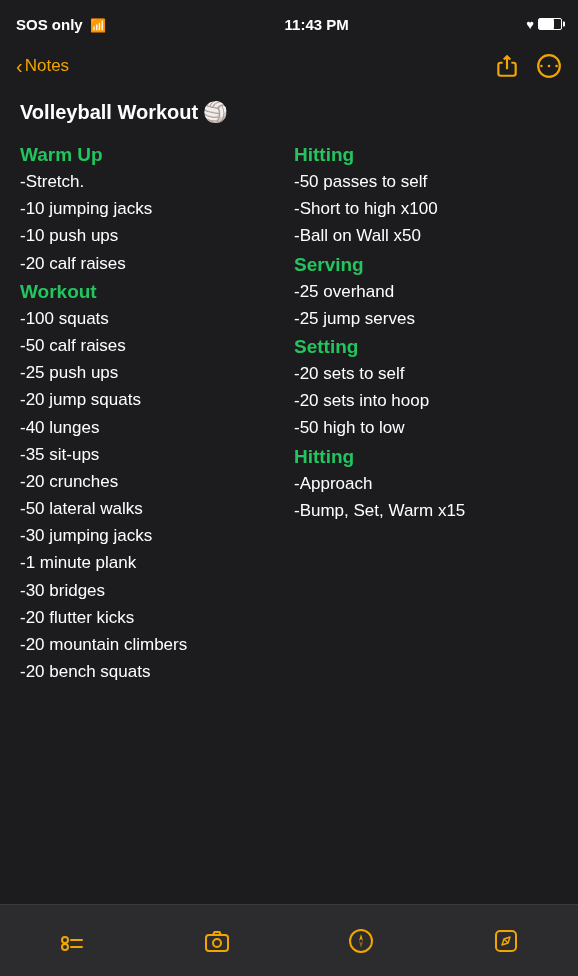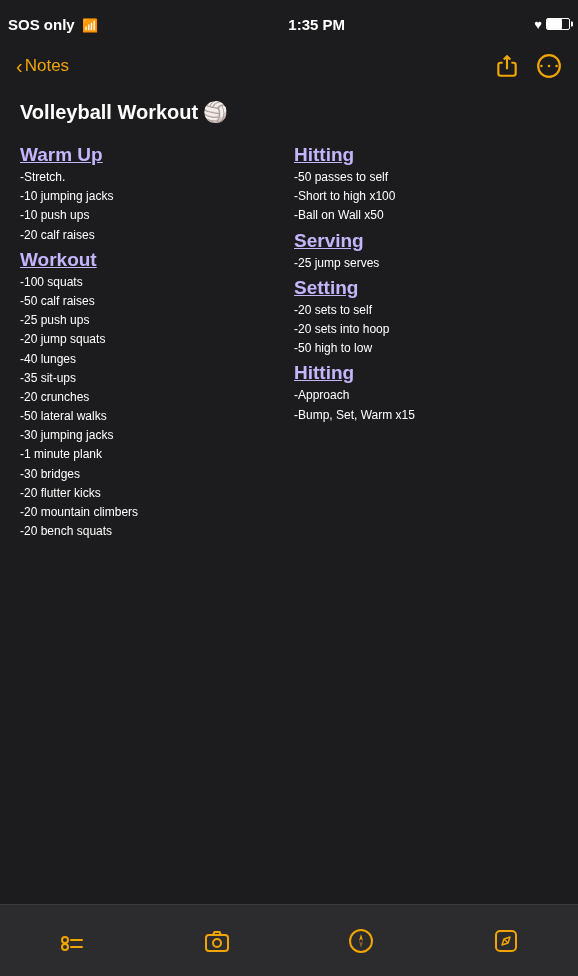--- a/index.html
+++ b/index.html
@@ -12,21 +12,21 @@
       font-family: -apple-system, 'SF Pro Text', 'Helvetica Neue', sans-serif;
       color: #ffffff;
       overflow-x: hidden;
     }
 
     
     .status-bar {
       display: flex;
       justify-content: space-between;
       align-items: center;
-      padding: 8px 8px 4px;
+      padding: 8px 16px 4px;
       height: 44px;
     }
     .status-left {
       font-size: 15px;
       font-weight: 600;
       color: #ffffff;
     }
     .status-center {
       font-size: 15px;
       font-weight: 600;
@@ -133,28 +133,27 @@
 
     .col-right {
       flex: 1;
       min-width: 0;
       padding-left: 10px;
     }
 
     .section-title {
       font-size: 19px;
       font-weight: 600;
-      color: #c4b5fd;
+      color: #22c55e;
       margin-bottom: 2px;
       margin-top: 4px;
-      text-decoration: underline;
     }
 
     .item {
-      font-size: 12px;
+      font-size: 17px;
       color: #ffffff;
       line-height: 1.6;
       font-weight: 400;
     }
 
     
     .toolbar {
       position: fixed;
       bottom: 0;
       left: 0;
@@ -190,21 +189,21 @@
     }
   </style>
 </head>
 <body>
 
 <div class="status-bar">
   <div class="status-left">
     <span>SOS only</span>
     <span style="margin-left:4px; font-size:13px;">📶</span>
   </div>
-  <div class="status-center">1:35 PM</div>
+  <div class="status-center">11:43 PM</div>
   <div class="status-right">
     <span class="heart">♥</span>
     <div class="battery">
       <div class="battery-fill"></div>
     </div>
   </div>
 </div>
 
 <div class="nav-bar">
   <div class="nav-back">
@@ -269,20 +268,21 @@
 
       <div>
         <div class="section-title">Hitting</div>
         <div class="item">-50 passes to self</div>
         <div class="item">-Short to high x100</div>
         <div class="item">-Ball on Wall x50</div>
       </div>
 
       <div>
         <div class="section-title">Serving</div>
+        <div class="item">-25 overhand</div>
         <div class="item">-25 jump serves</div>
       </div>
 
       <div>
         <div class="section-title">Setting</div>
         <div class="item">-20 sets to self</div>
         <div class="item">-20 sets into hoop</div>
         <div class="item">-50 high to low</div>
       </div>
 

